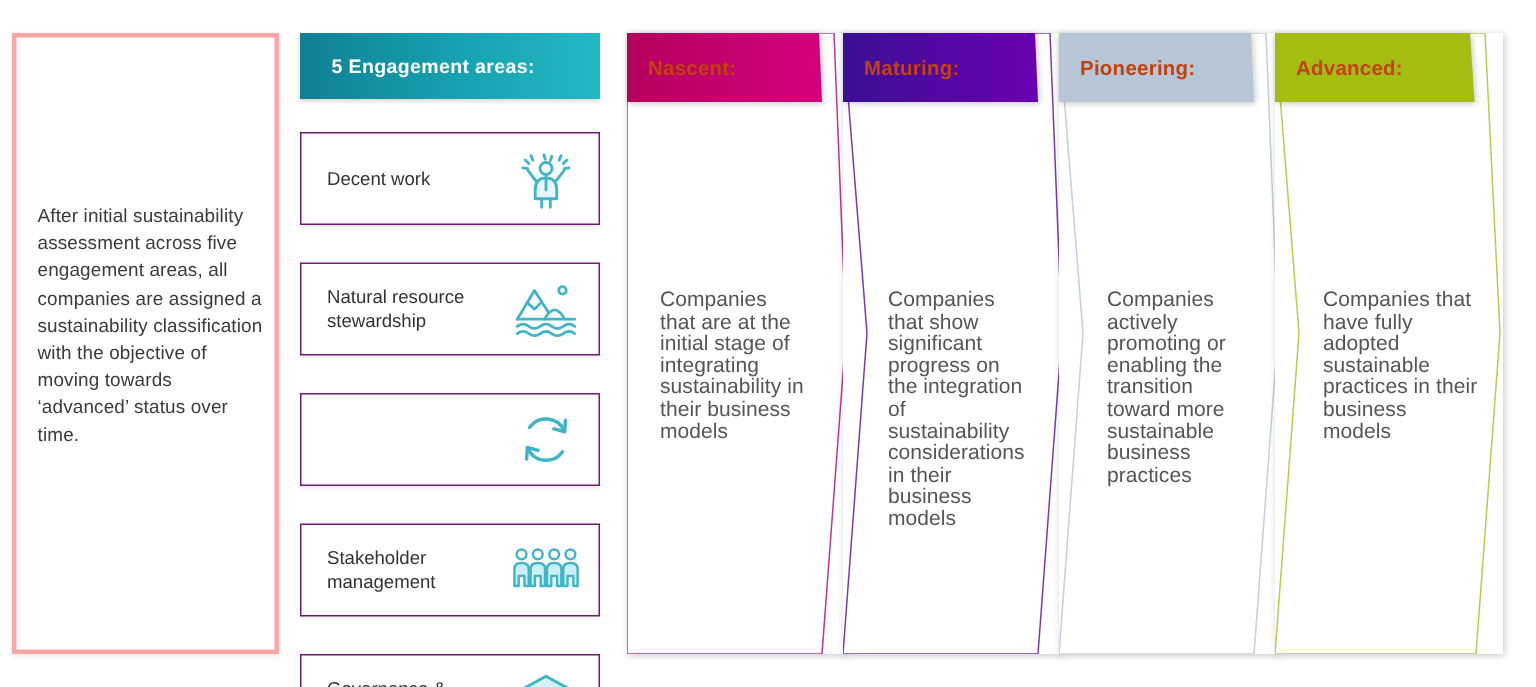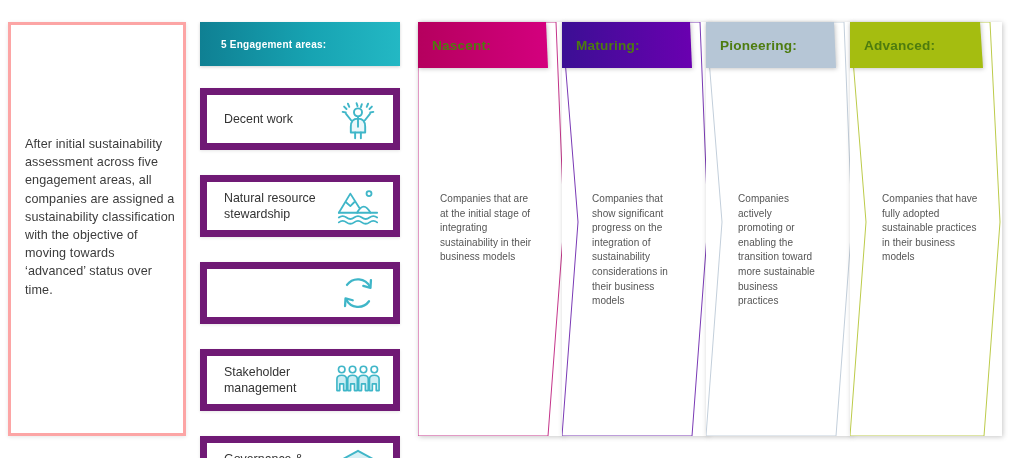--- a/index.html
+++ b/index.html
@@ -59,32 +59,32 @@
     height: 44px;
     background: linear-gradient(90deg, #0f8093 0%, #17a3b2 55%, #23b8c4 100%);
     box-shadow: 0 1px 3px rgba(0,0,0,0.18);
   }
   #engagement-header span {
     position: absolute;
     left: 21px;
     top: 50%;
     transform: translateY(-50%);
     color: #ffffff;
-    font-size: 10px;
+    font-size: 13px;
     font-weight: bold;
     letter-spacing: 0.25px;
     white-space: nowrap;
   }
   .area-box {
     position: absolute;
     left: 0;
     width: 200px;
     height: 62px;
     background: #ffffff;
-    border: 7px solid #701a75;
+    border: 1px solid #701a75;
     box-sizing: border-box;
     box-shadow: 0 1px 3px rgba(0,0,0,0.10);
   }
   .area-box:nth-of-type(1) { top: 0px; }
   .area-label {
     position: absolute;
     left: 17px;
     top: 50%;
     transform: translateY(-50%);
     width: 110px;
@@ -137,29 +137,29 @@
     filter: drop-shadow(1px 1px 2px rgba(0,0,0,0.22));
   }
   .stage-header svg { display: block; width: 100%; height: 46px; }
   .stage-header-label {
     position: absolute;
     left: 14px;
     top: 0;
     height: 46px;
     display: flex;
     align-items: center;
-    color: #4d7c0f;
+    color: #c2410c;
     font-size: 13.6px;
     font-weight: bold;
     letter-spacing: 0.2px;
     white-space: nowrap;
   }
   .stage-text {
     position: absolute;
-    font-size: 10px;
+    font-size: 14px;
     line-height: 14.6px;
     color: #555555;
     letter-spacing: 0.05px;
   }
 </style>
 </head>
 <body>
 
 <div id="canvas">
 

